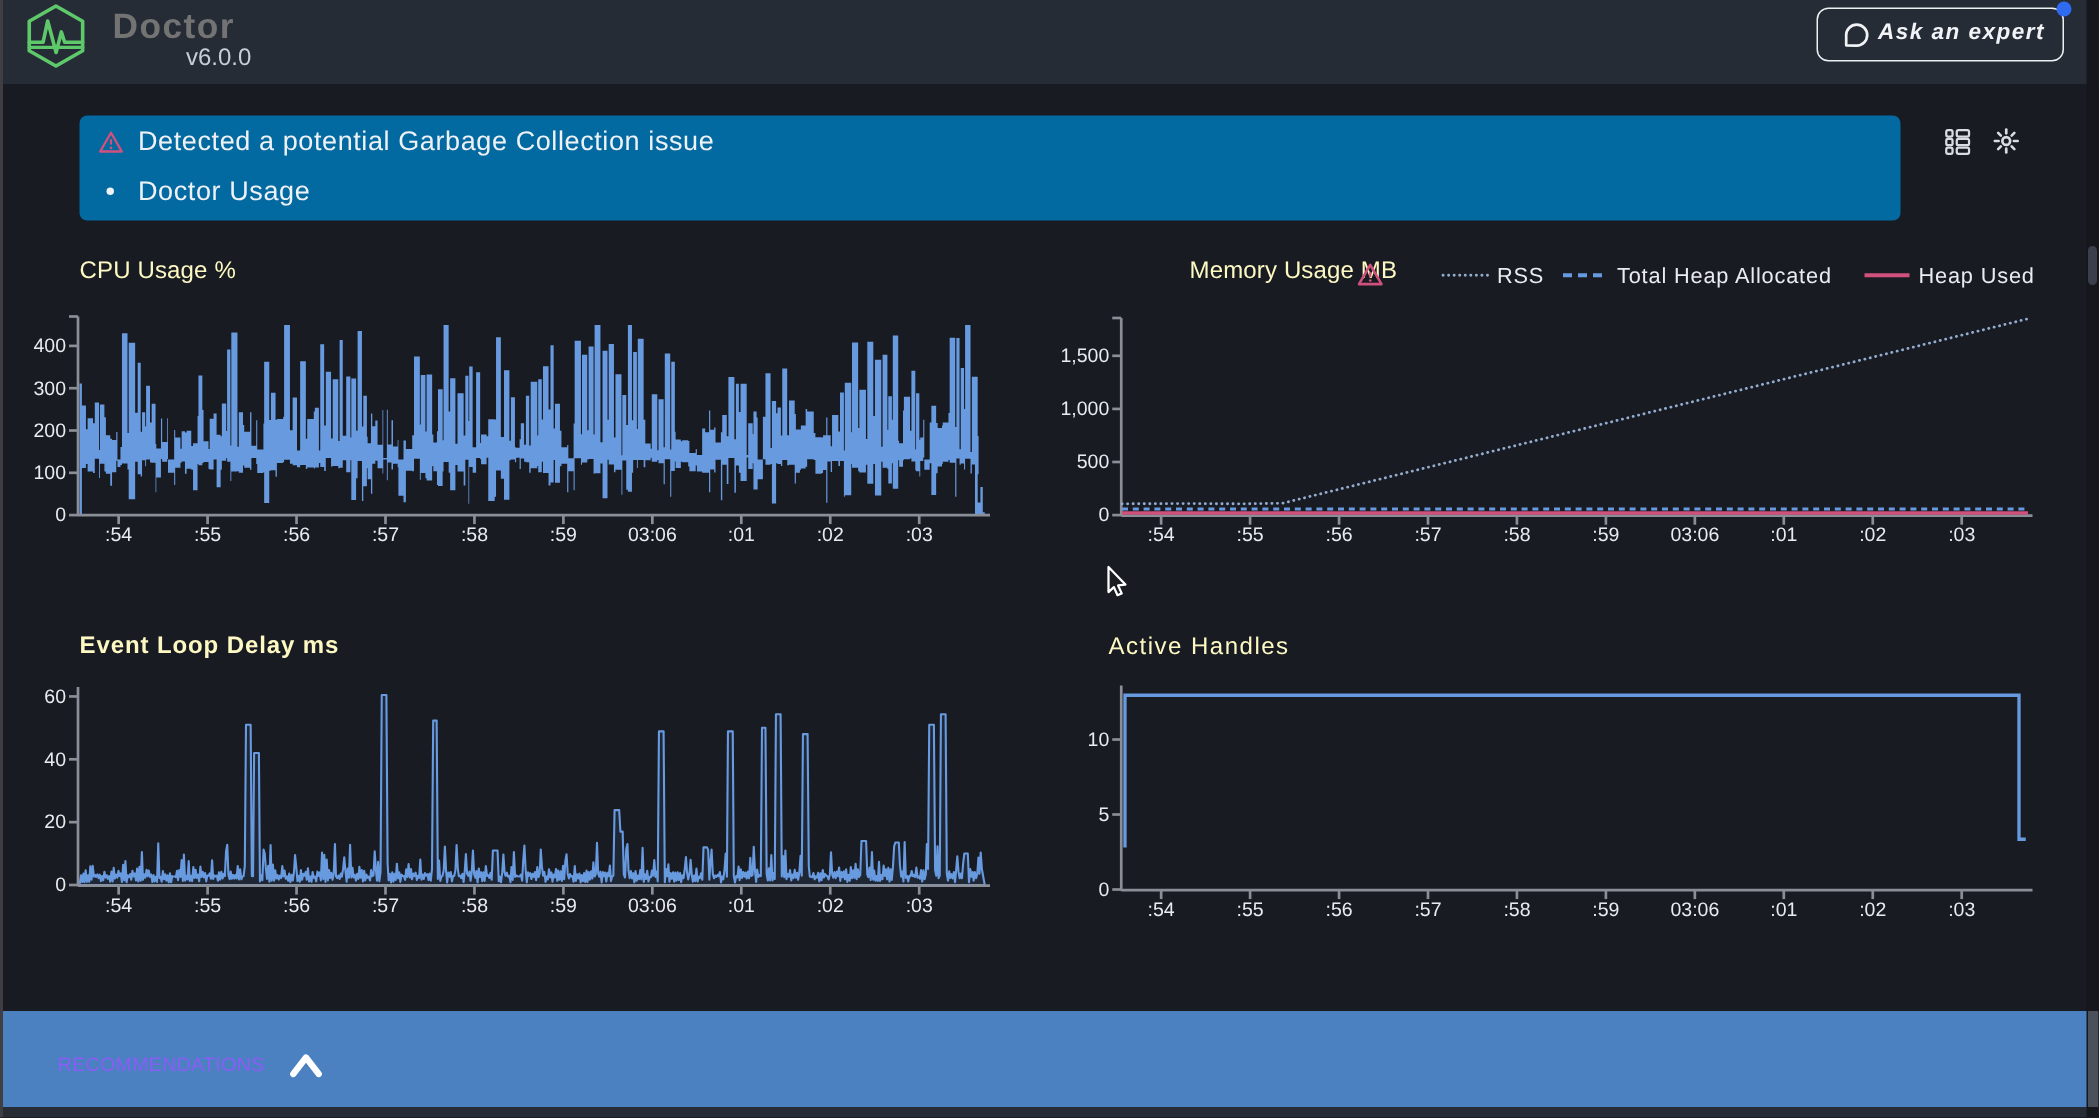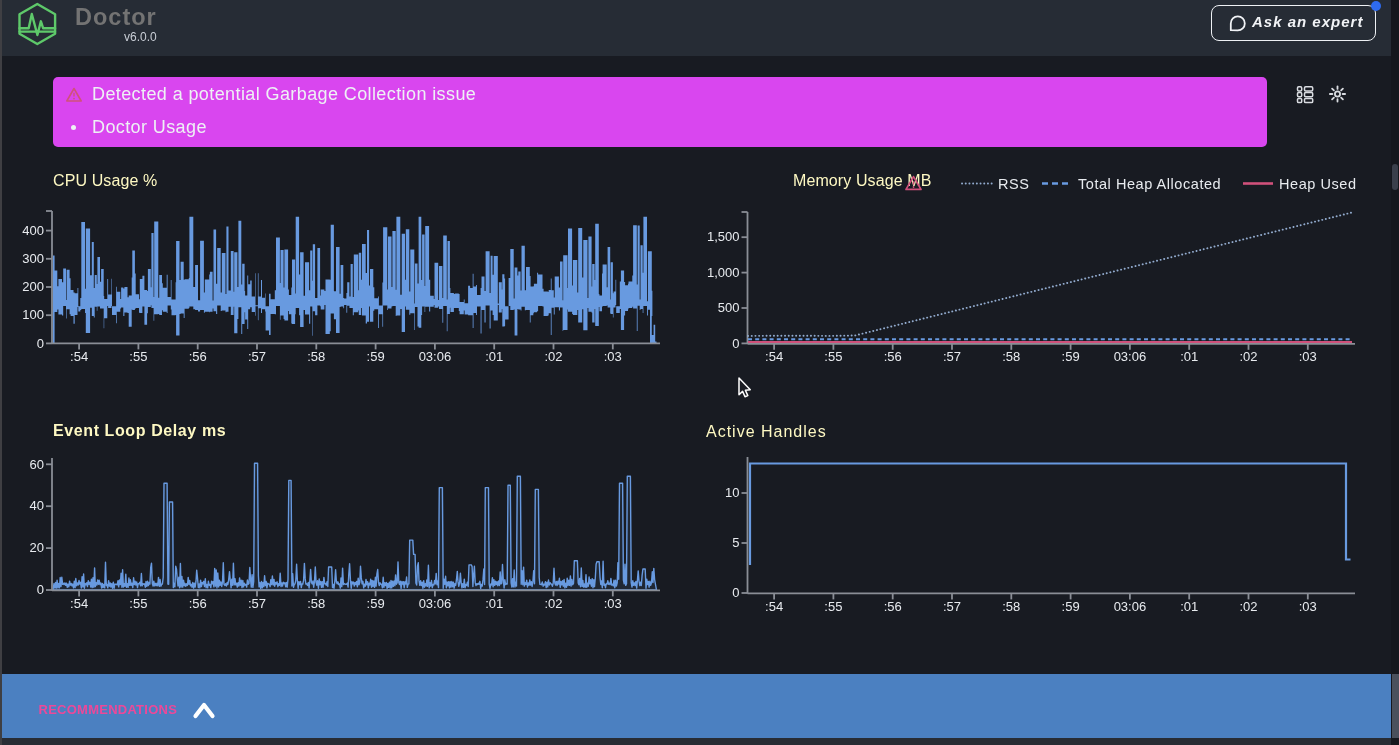--- a/index.html
+++ b/index.html
@@ -1,34 +1,34 @@
 <!DOCTYPE html>
 <html><head><meta charset="utf-8"><title>Doctor</title><style>
 * { margin:0; padding:0; box-sizing:border-box; }
 html,body { width:1399px; height:745px; overflow:hidden; background:#181b22;
   font-family:"Liberation Sans", sans-serif; position:relative; }
 .abs { position:absolute; }
 #header { left:0; top:0; width:1399px; height:56px; background:#262c35; }
 #title { left:75px; top:4px; font-size:23.5px; font-weight:700; color:#737373; letter-spacing:1.0px; }
-#ver { left:124px; top:29.5px; font-size:12px; color:#c9ced6; }
+#ver { left:124px; top:29.5px; font-size:16px; color:#c9ced6; }
 #ask { left:1211px; top:5px; width:165px; height:36px; border:1.5px solid #eef1f4; border-radius:8px; }
 #asktext { left:1252px; top:13px; font-size:15px; font-weight:700; color:#f1f3f6; letter-spacing:1.0px;font-style:italic; }
 #dot { left:1370.8px; top:0.8px; width:10.4px; height:10.4px; border-radius:50%; background:#2e6bf0; }
-#banner { left:53px; top:77px; width:1214px; height:70px; background:#d946ef; border-radius:5px; }
+#banner { left:53px; top:77px; width:1214px; height:70px; background:#0369a1; border-radius:5px; }
 .bt { color:#eef1f5; font-size:18px; letter-spacing:0.4px; }
 #bl1 { left:39px; top:6.5px; }
 #bl2 { left:39px; top:39.5px; }
 #bullet { left:17.5px; top:47.5px; width:5px; height:5px; border-radius:50%; background:#eef1f5; }
 .ctitle { color:#fef9c3; font-size:16px; letter-spacing:0.1px; }
 #t1 { left:53px; top:172px; }
 #t2 { left:745px; top:172px;margin-left:48px; }
 #t3 { left:53px; top:422px;font-weight:bold; }
-#t4 { left:706px; top:423px; }
+#t4 { left:739px; top:423px; }
 #footer { left:0; top:674px; width:1393px; height:64px; background:#4b80c1; }
-#rec { left:38.5px; top:702px; font-size:13px; font-weight:700; color:#ec4899; letter-spacing:0.25px; }
+#rec { left:38.5px; top:702px; font-size:13px; font-weight:400; color:#8b5cf6; letter-spacing:0.25px; }
 #bstrip { left:0; top:738px; width:1399px; height:7px; background:#282c34; }
 #ledge { left:0; top:0; width:2px; height:745px; background:#3f3f43; }
 #sbar { left:1391px; top:0; width:8px; height:745px; background:#15171d; }
 #sthumb { left:1392px; top:164px; width:6px; height:26px; border-radius:3px; background:#3a3f4b; }
 #sfoot { left:1392px; top:674px; width:7px; height:64px; background:#4a505c; }
 </style></head>
 <body>
 <div class="abs" id="header"></div>
 <div class="abs" id="footer"></div>
 <div class="abs" id="bstrip"></div>

